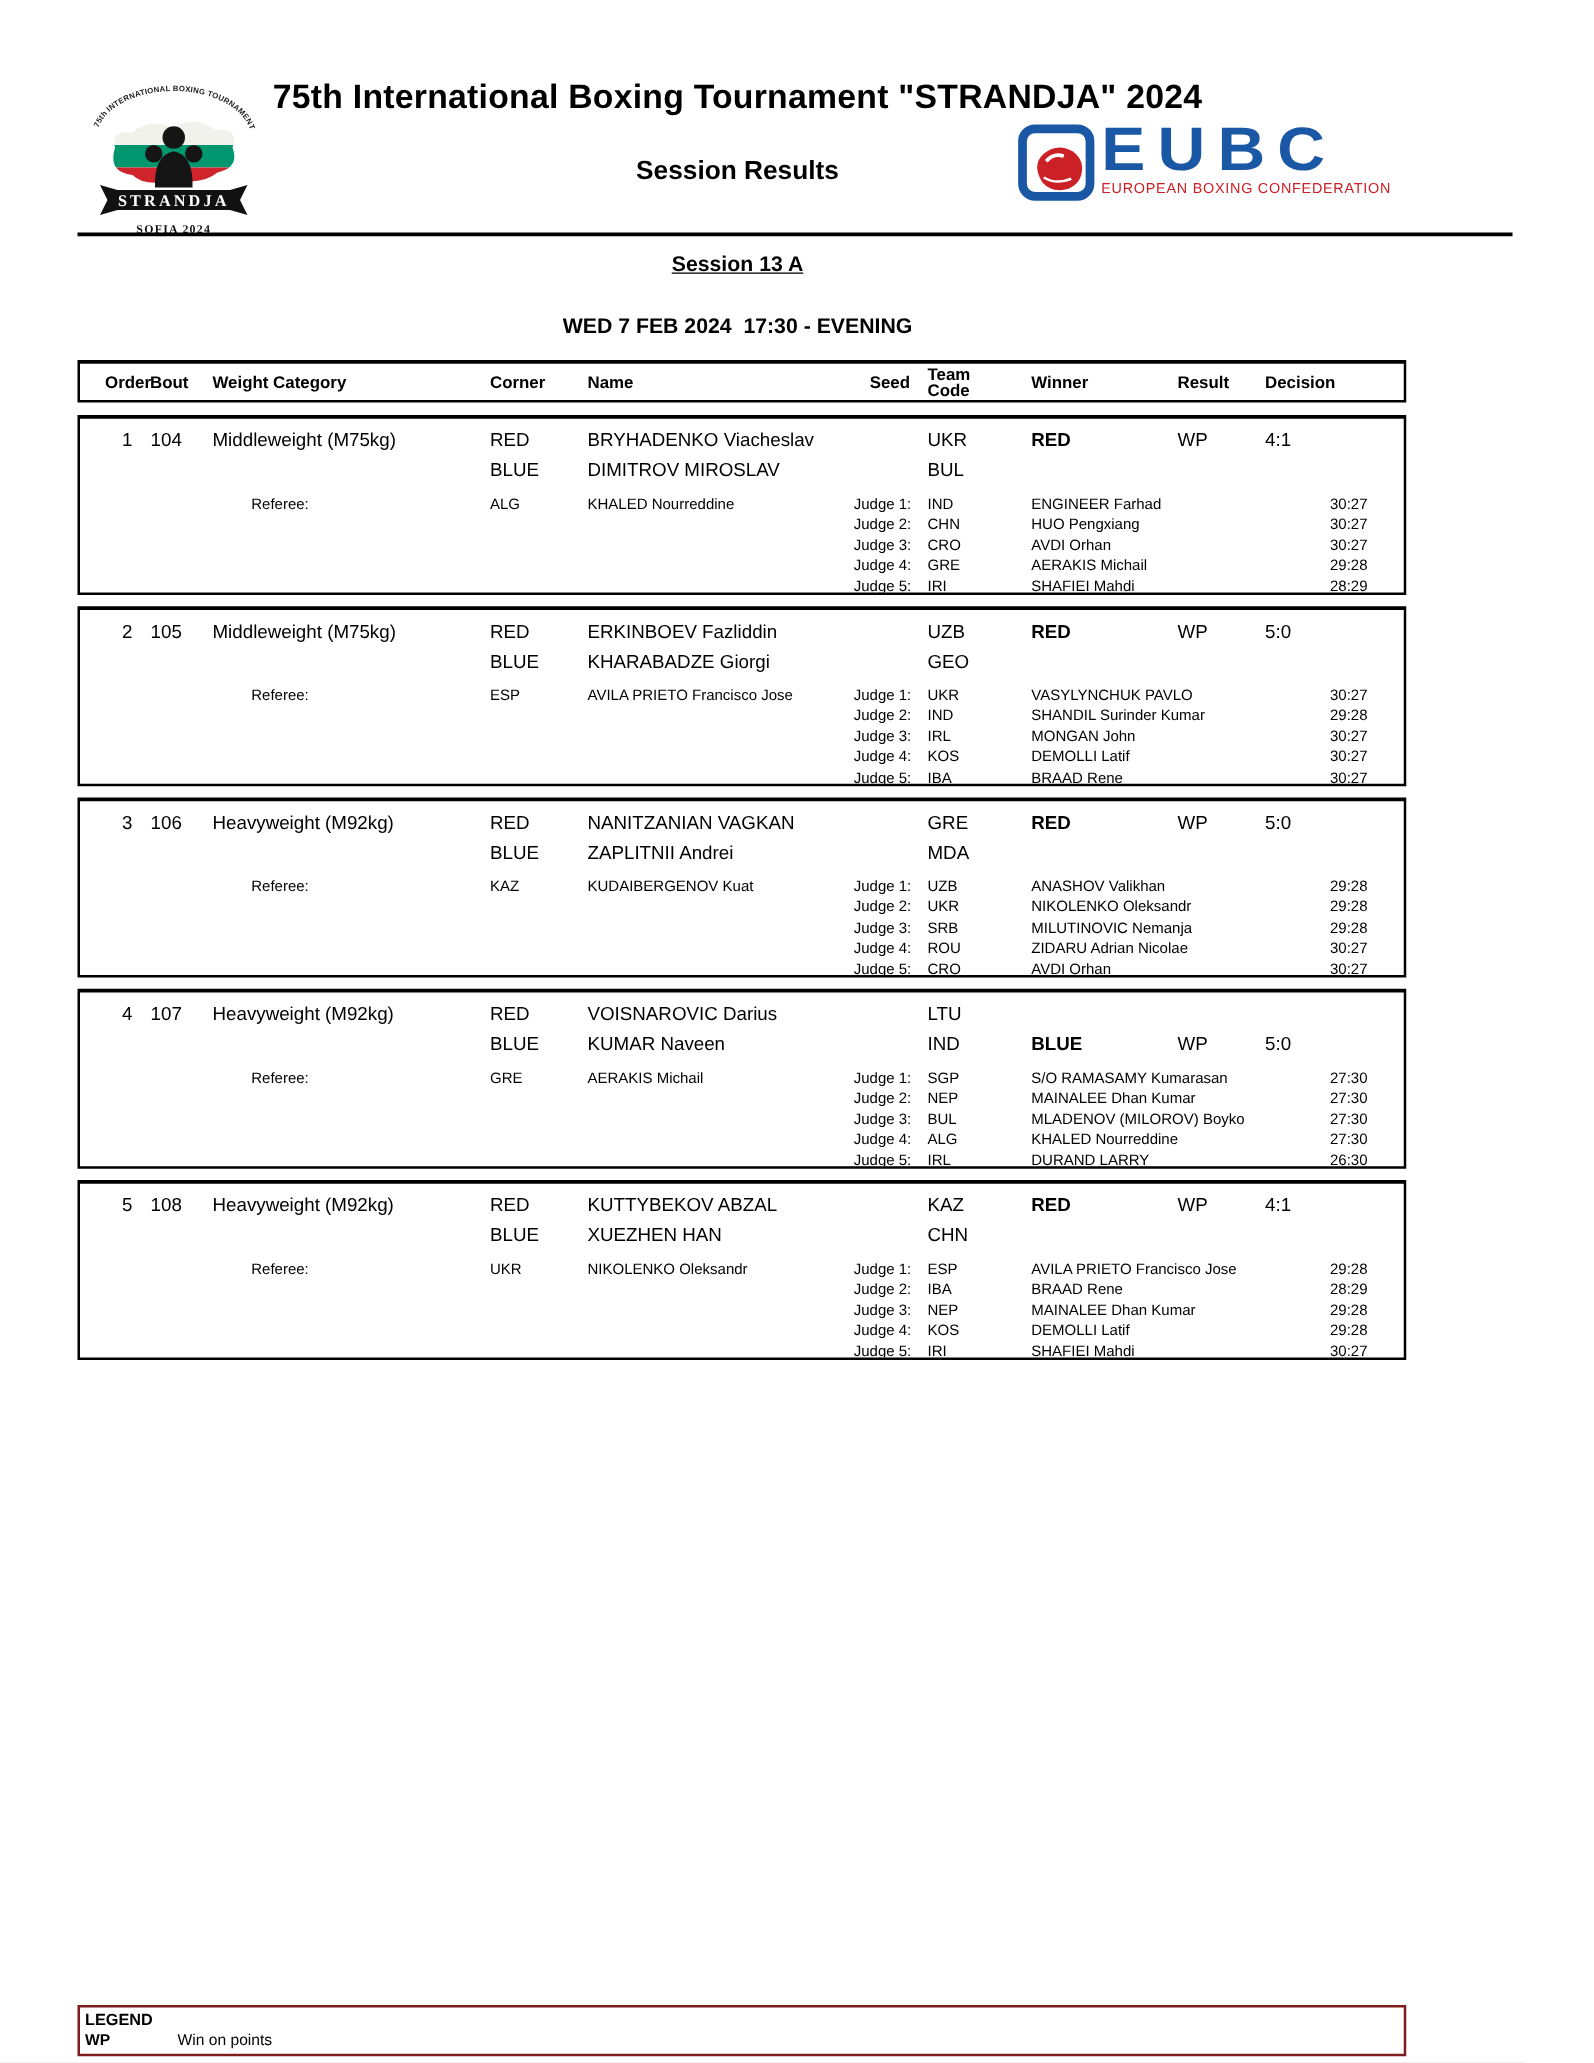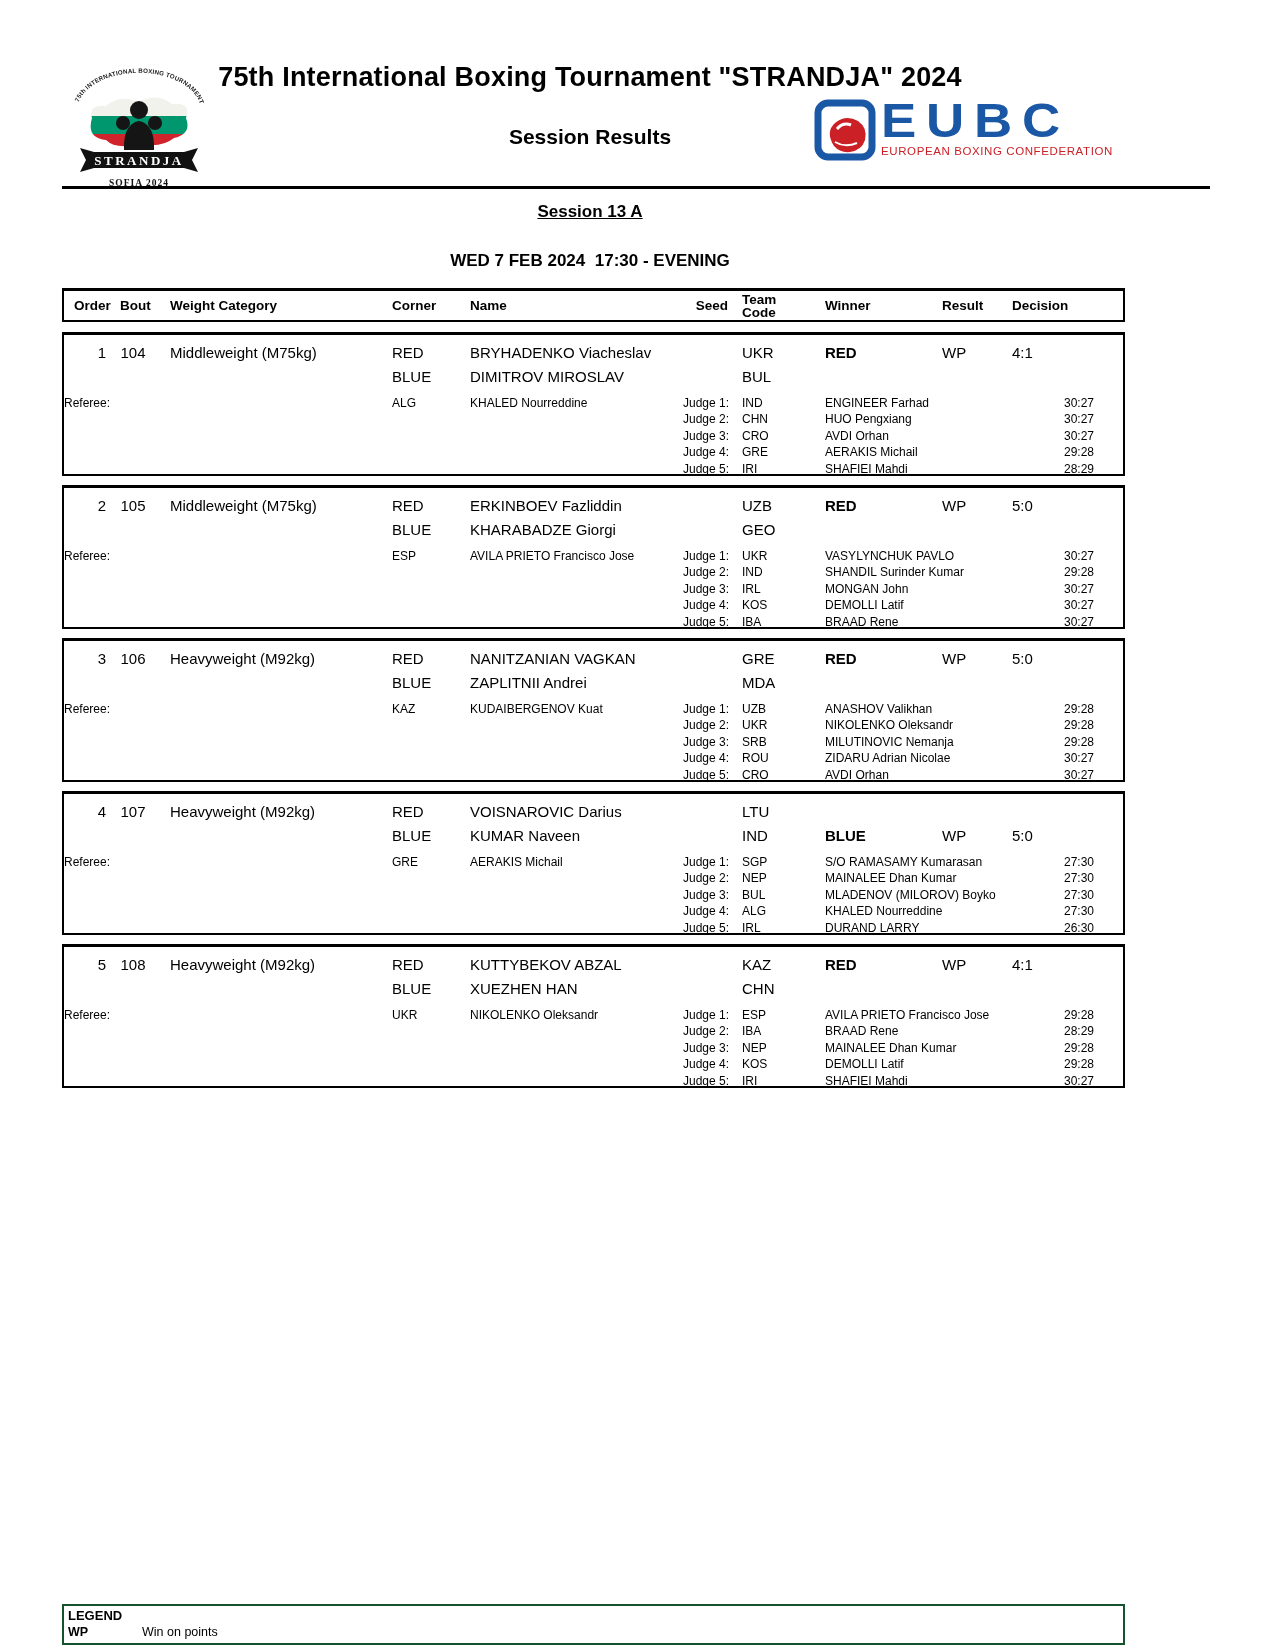--- a/index.html
+++ b/index.html
@@ -37,21 +37,21 @@
     text-align:center; font-size:17px; font-weight:bold; white-space:pre;
   }
 
   
   .thead-box {
     position:absolute; left:62px; top:288px; width:1063px; height:34px;
     border:2px solid #000; border-top-width:3px; box-sizing:border-box;
     display:grid; grid-template-columns:48px 52px 220px 78px 220px 58px 82px 117px 70px 1fr;
     align-items:center; font-size:13.5px; font-weight:bold;
   }
-  .h-order { padding-left:10px; }
+  .h-order { padding-left:20px; }
   .h-bout  { padding-left:8px; }
   .h-weight{ padding-left:6px; }
   .h-corner{ padding-left:8px; }
   .h-name  { padding-left:8px; }
   .h-seed  { text-align:right; padding-right:12px; }
   .h-team  { padding-left:2px; line-height:13px; }
   .h-winner{ padding-left:3px; }
   .h-result{ padding-left:3px; }
   .h-decision{ padding-left:3px; }
 
@@ -73,32 +73,32 @@
   .c-team  { padding-left:2px; }
   .c-winner{ padding-left:3px; font-weight:bold; }
   .c-result{ padding-left:3px; }
   .c-decision{ padding-left:3px; }
 
   .officials { margin-top:6px; }
   .orow {
     display:grid; grid-template-columns:320px 78px 202px 65px 75px 260px 1fr;
     font-size:12px; line-height:16.4px; white-space:nowrap;
   }
-  .o-ref-label { text-align:left; }
+  .o-ref-label { text-align:center; }
   .o-ref-team  { padding-left:8px; }
   .o-ref-name  { padding-left:8px; }
   .o-j-label   { text-align:right; }
   .o-j-team    { padding-left:13px; }
   .o-j-name    { padding-left:21px; }
   .o-j-score   { text-align:right; padding-right:39px; }
 
   
   .legend-box {
     position:absolute; left:62px; top:1604px; width:1063px;
-    border:2px solid #14532d; box-sizing:border-box; background:#fff;
+    border:2px solid #7f1d1d; box-sizing:border-box; background:#fff;
   }
   .legend-title { font-size:13px; font-weight:bold; padding:2px 4px 1px 4px; }
   .legend-row { display:flex; font-size:12.5px; padding:1px 4px 4px 4px; }
   .legend-code { font-weight:bold; width:74px; }
 </style>
 </head>
 <body>
 
 <div class="page">
 

